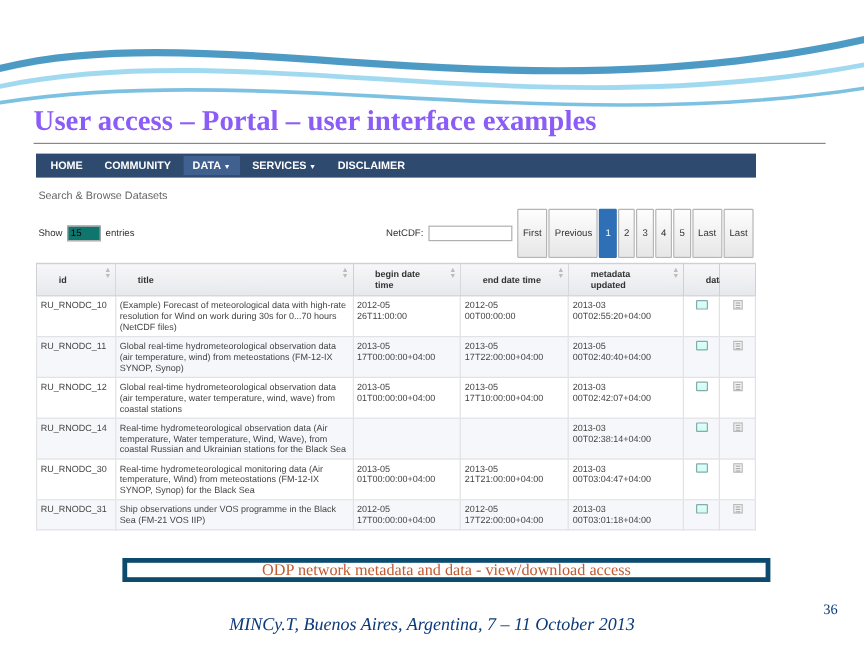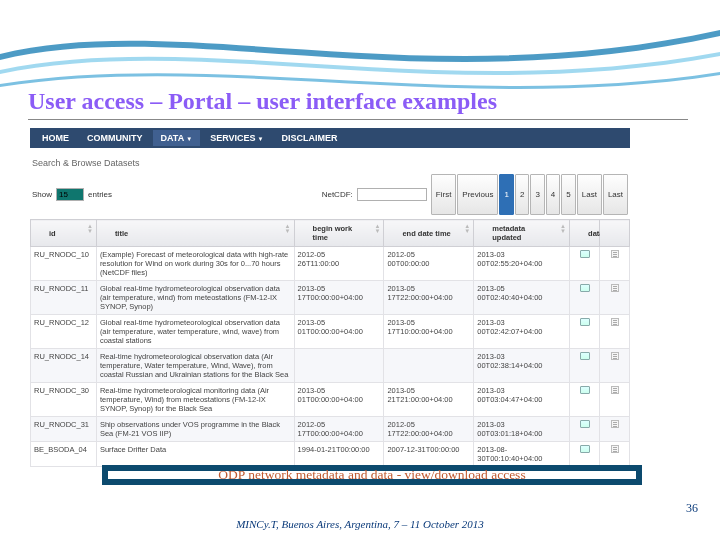--- a/index.html
+++ b/index.html
@@ -43,27 +43,27 @@
   }
   table.data th .sort { position: absolute; right: 3px; top: 4px; color: #bbb; font-size: 6px; line-height: 5px; }
   table.data td { border: 1px solid #e2e2e6; padding: 3px 3px; vertical-align: top; color: #444; }
   table.data tr:nth-child(even) td { background: #f6f7fa; }
   .icon-cell { text-align: center; }
   .mini-icon { display: inline-block; width: 10px; height: 8px; border: 1px solid #8aa; background: linear-gradient(#dff,#cfe); border-radius: 1px; }
   .dl-icon { display: inline-block; width: 8px; height: 8px; border: 1px solid #bbb; position: relative; background: #f6f6f6; }
   .dl-icon::after { content: ""; position: absolute; left: 1px; top: 1px; width: 4px; height: 1px; background: #aaa; box-shadow: 0 2px 0 #aaa, 0 4px 0 #aaa; }
   .callout {
     position: absolute; top: 465px; left: 102px; width: 540px; height: 20px;
-    border: 6px solid #0c4a6e; background: #fff; color: #c05a30;
+    border: 4px solid #0c4a6e; background: #fff; color: #c05a30;
     font-family: Georgia, serif; font-size: 13.5px; display: flex; align-items: center; justify-content: center;
   }
   .footer {
     position: absolute; bottom: 10px; left: 0; width: 720px;
     display: flex; justify-content: center; align-items: center;
-    font-family: Georgia, serif; font-style: italic; font-size: 11px; color: #0a3a7a;
+    font-family: Georgia, serif; font-style: italic; font-size: 15px; color: #0a3a7a;
   }
   .pagenum {
     position: absolute; bottom: 24px; right: 22px;
     font-family: Georgia, serif; font-size: 12px; color: #0a3a7a;
   }
   .col-id { width: 11%; }
   .col-title { width: 33%; }
   .col-begin { width: 15%; }
   .col-end { width: 15%; }
   .col-meta { width: 16%; }
@@ -127,21 +127,21 @@
         <col class="col-begin">
         <col class="col-end">
         <col class="col-meta">
         <col class="col-data">
         <col class="col-icon">
     </colgroup>
     <thead>
       <tr>
         <th><span>id</span><span class="sort">▲<br>▼</span></th>
         <th><span>title</span><span class="sort">▲<br>▼</span></th>
-        <th><span>begin work time</span><span class="sort">▲<br>▼</span></th>
+        <th><span>begin date time</span><span class="sort">▲<br>▼</span></th>
         <th><span>end date time</span><span class="sort">▲<br>▼</span></th>
         <th><span>metadata updated</span><span class="sort">▲<br>▼</span></th>
         <th><span>data</span></th>
         <th><span></span></th>
       </tr>
     </thead>
     <tbody id="tbody">
     <tr>
           <td>RU_RNODC_10</td>
           <td>(Example) Forecast of meteorological data with high-rate resolution for Wind on work during 30s for 0...70 hours (NetCDF files)</td>
@@ -189,29 +189,20 @@
         </tr>
         <tr>
           <td>RU_RNODC_31</td>
           <td>Ship observations under VOS programme in the Black Sea (FM-21 VOS IIP)</td>
           <td>2012-05<br>17T00:00:00+04:00</td>
           <td>2012-05<br>17T22:00:00+04:00</td>
           <td>2013-03<br>00T03:01:18+04:00</td>
           <td class="icon-cell"><span class="mini-icon"></span></td>
           <td class="icon-cell"><span class="dl-icon"></span></td>
         </tr>
-        <tr>
-          <td>BE_BSODA_04</td>
-          <td>Surface Drifter Data</td>
-          <td>1994-01-21T00:00:00</td>
-          <td>2007-12-31T00:00:00</td>
-          <td>2013-08-30T00:10:40+04:00</td>
-          <td class="icon-cell"><span class="mini-icon"></span></td>
-          <td class="icon-cell"><span class="dl-icon"></span></td>
-        </tr>
       </tbody>
   </table>
 </div>
 
 <div class="callout">ODP network metadata and data  -  view/download access</div>
 
 <div class="footer">MINCy.T, Buenos Aires, Argentina, 7 – 11 October 2013</div>
 <div class="pagenum">36</div>
 
 </body></html>

